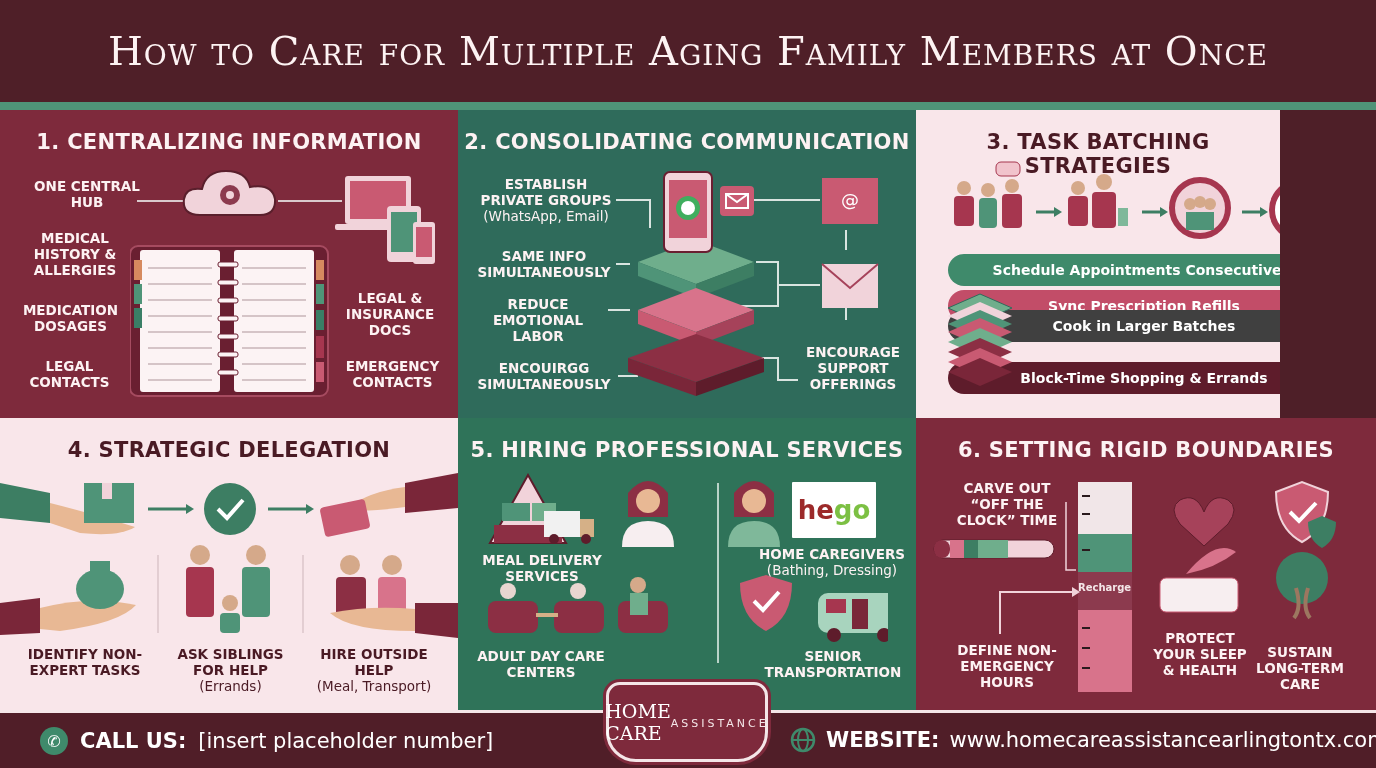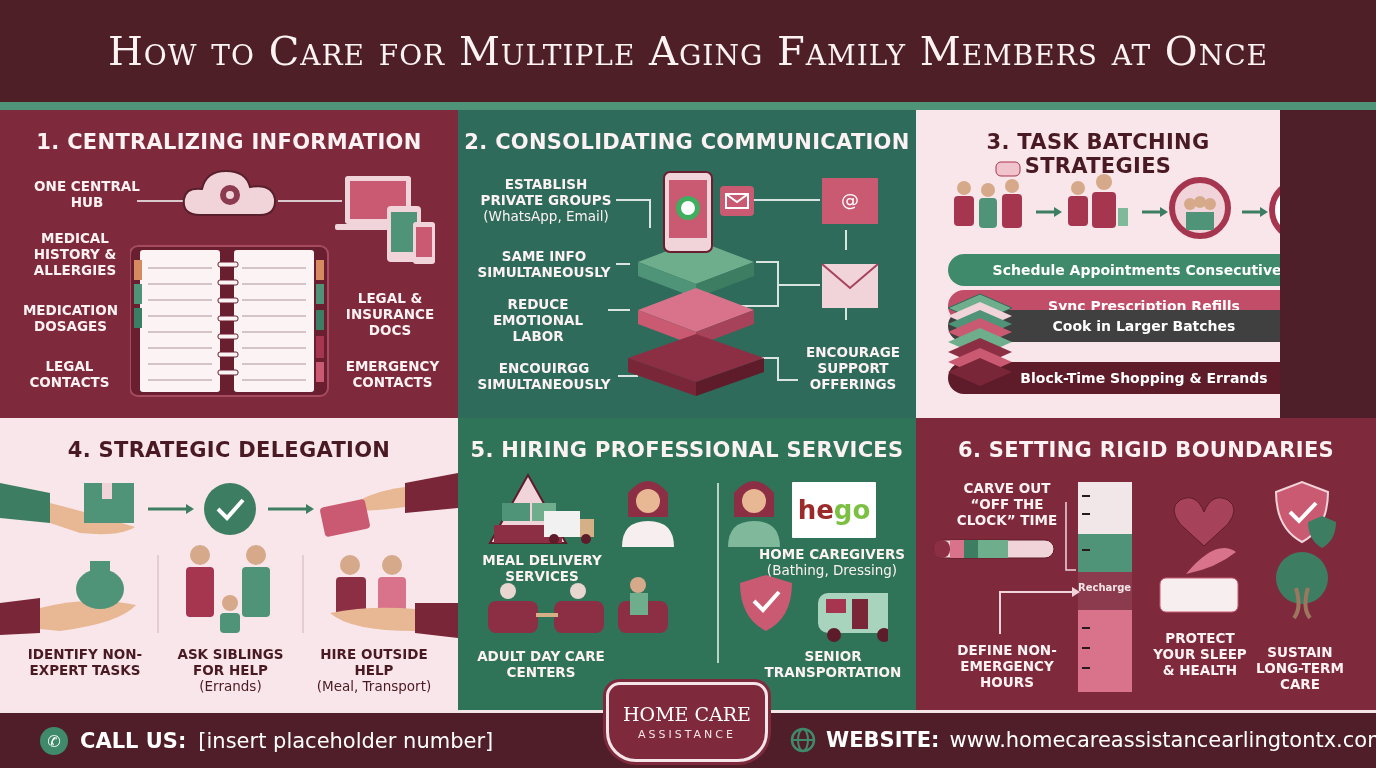--- a/index.html
+++ b/index.html
@@ -17,21 +17,21 @@
 .ptitle{position:absolute;top:20px;left:0;width:100%;text-align:center;font-weight:bold;font-size:21px;letter-spacing:0.3px}
 .light{color:#fdf2f3}
 .dark{color:#4a1a24}
 .lbl{position:absolute;font-weight:bold;font-size:13.5px;line-height:16px;text-align:center;text-transform:uppercase}
 .sub{font-weight:normal;text-transform:none;display:block}
 .line{position:absolute;background:#d9c9cc}
 .footer{position:absolute;left:0;top:710px;width:1376px;height:58px;background:#501e28;border-top:3px solid #f4e6e8}
 .fcall{position:absolute;left:40px;top:14px;display:flex;align-items:center;gap:12px;color:#fff;font-size:21px}
 .fweb{position:absolute;left:790px;top:14px;display:flex;align-items:center;gap:10px;color:#fff;font-size:21px}
 .circ{width:28px;height:28px;border-radius:50%;background:#3f8a6b;display:flex;align-items:center;justify-content:center;color:#fff;font-size:16px}
-.logo{position:absolute;left:606px;top:682px;width:162px;height:80px;background:#7e2a3c;border:3px solid #f4e6e8;border-radius:14px 14px 30px 30px;box-shadow:0 0 0 3px #7e2a3c;display:flex;flex-direction:column;align-items:center;justify-content:center;z-index:5}
+.logo{position:absolute;left:606px;top:682px;width:162px;height:80px;background:#7e2a3c;border:3px solid #f4e6e8;border-radius:14px 14px 30px 30px;box-shadow:0 0 0 3px #7e2a3c;display:flex;flex-direction:row;align-items:center;justify-content:center;z-index:5}
 .logo .l1{font-family:"DejaVu Serif","Liberation Serif",serif;color:#fff;font-size:19px}
 .logo .l2{color:#f4e6e8;font-size:11px;letter-spacing:3px;margin-top:3px}
 .pill{position:absolute;height:32px;border-radius:16px;color:#fff;font-weight:bold;font-size:14px;display:flex;align-items:center;justify-content:center}
 .box{position:absolute}
 </style>
 </head>
 <body>
 
 <div class="header">
   <h1>How to Care for Multiple Aging Family Members at Once</h1>

